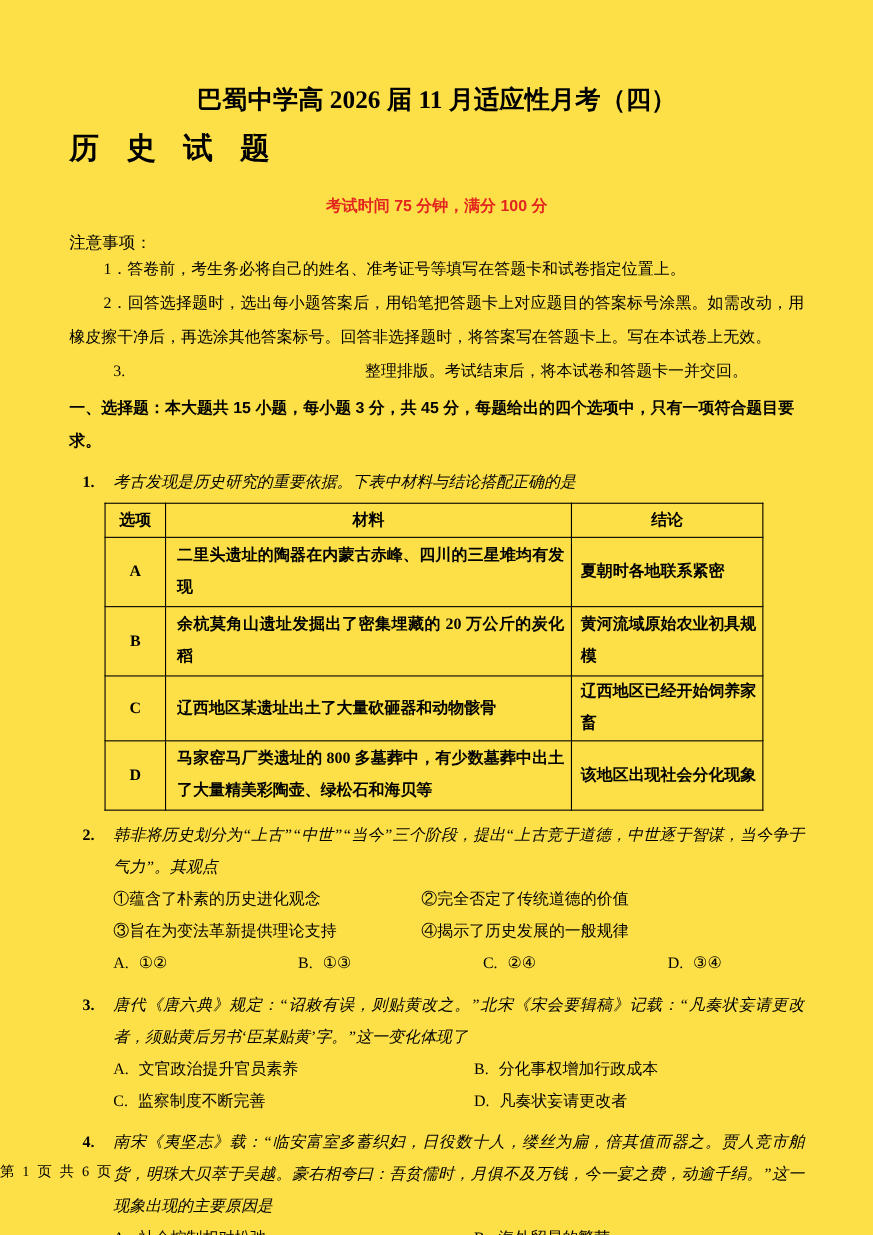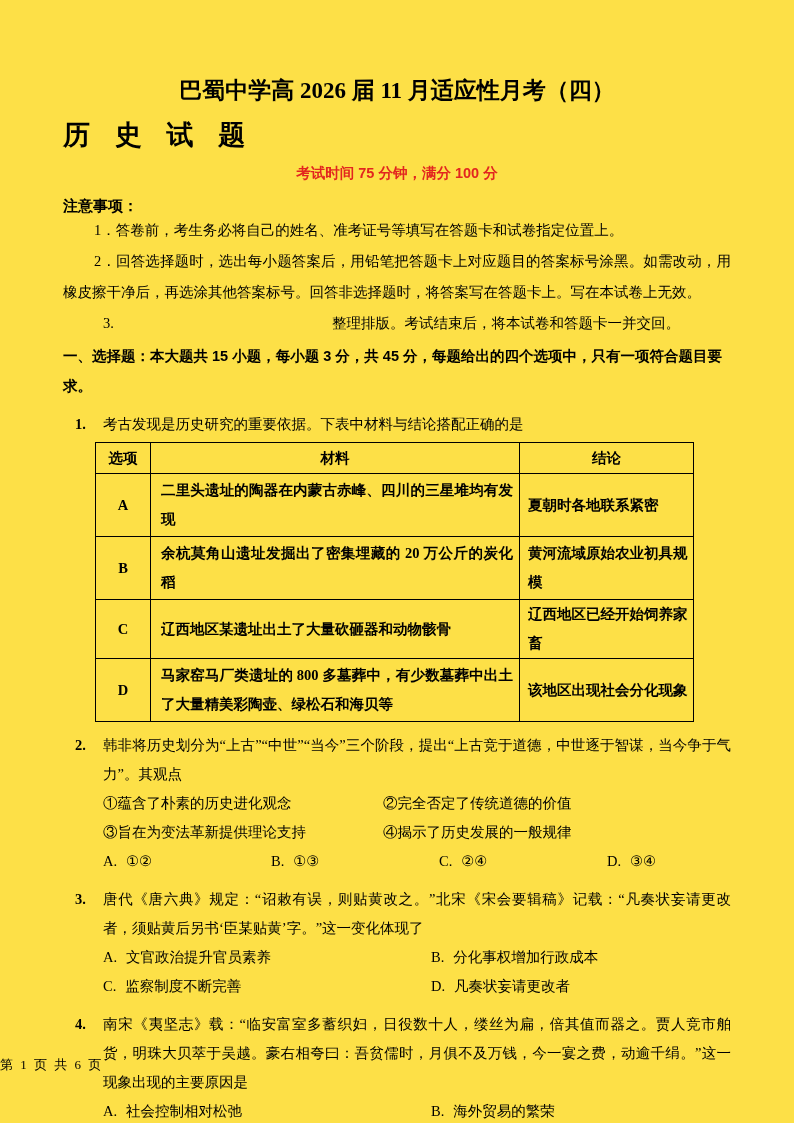--- a/index.html
+++ b/index.html
@@ -8,35 +8,35 @@
     width: 794px; height: 1123px; position: relative; overflow: hidden;
     background: #fde047; color: #000000;
     padding: 78px 63px 0 63px;
     font-family: "Liberation Serif", "DejaVu Serif", serif;
     font-size: 14.5px;
   }
   .hei { font-family: "Liberation Sans", "DejaVu Sans", sans-serif; }
 
   .title { text-align: center; font-size: 23px; font-weight: bold; line-height: 26px; }
   .subject { text-align: left; font-size: 27px; font-weight: bold; letter-spacing: 9px; line-height: 32px; margin-top: 15px; }
-  .exam-info { text-align: center; font-size: 14.5px; font-weight: bold; color: #e2251f; margin-top: 13px; line-height: 19px; }
+  .exam-info { text-align: center; font-size: 14.5px; font-weight: bold; color: #e2251f; margin-top: 28px; line-height: 19px; }
 
   .notice { margin-top: 13px; }
-  .notice-heading { font-size: 15px; font-weight: bold; line-height: 19px; }
+  .notice-heading { font-size: 15px; font-weight: normal; line-height: 19px; }
   .notice p { margin: 0; line-height: 31px; text-align: justify; }
   .ind { text-indent: 31px; }
   .n3 { padding-left: 40px; }
   .gap { display: inline-block; width: 218px; }
 
   .section-heading { font-weight: bold; font-size: 14.5px; line-height: 30px; margin-top: 2px; }
 
   .question { position: relative; margin-top: 9px; }
   .qnum { position: absolute; left: 12px; top: 0; font-weight: bold; line-height: 29px; }
   .qbody { margin-left: 40px; }
-  .stem { line-height: 29px; text-align: justify; }
+  .stem { line-height: 29px; text-align: justify; font-style: italic; }
 
   table.mtab { border-collapse: collapse; table-layout: fixed; width: 598px; margin: 3px 0 2px 32px; }
   .mtab th, .mtab td { border: 1px solid #000; font-weight: bold; font-size: 14.5px; line-height: 29px; padding: 0; vertical-align: middle; }
   .mtab th { height: 31px; text-align: center; }
   .mtab td.c1 { text-align: center; height: 33px; }
   .mtab td.c2 { padding: 2px 6px 2px 10px; text-align: justify; margin-left: 28px; }
   .mtab td.c3 { padding-left: 8px; }
 
   .stmts { display: grid; grid-template-columns: 280px 1fr; line-height: 29px; }
   .opts4 { display: grid; grid-template-columns: 168px 168px 168px 1fr; line-height: 29px; }

